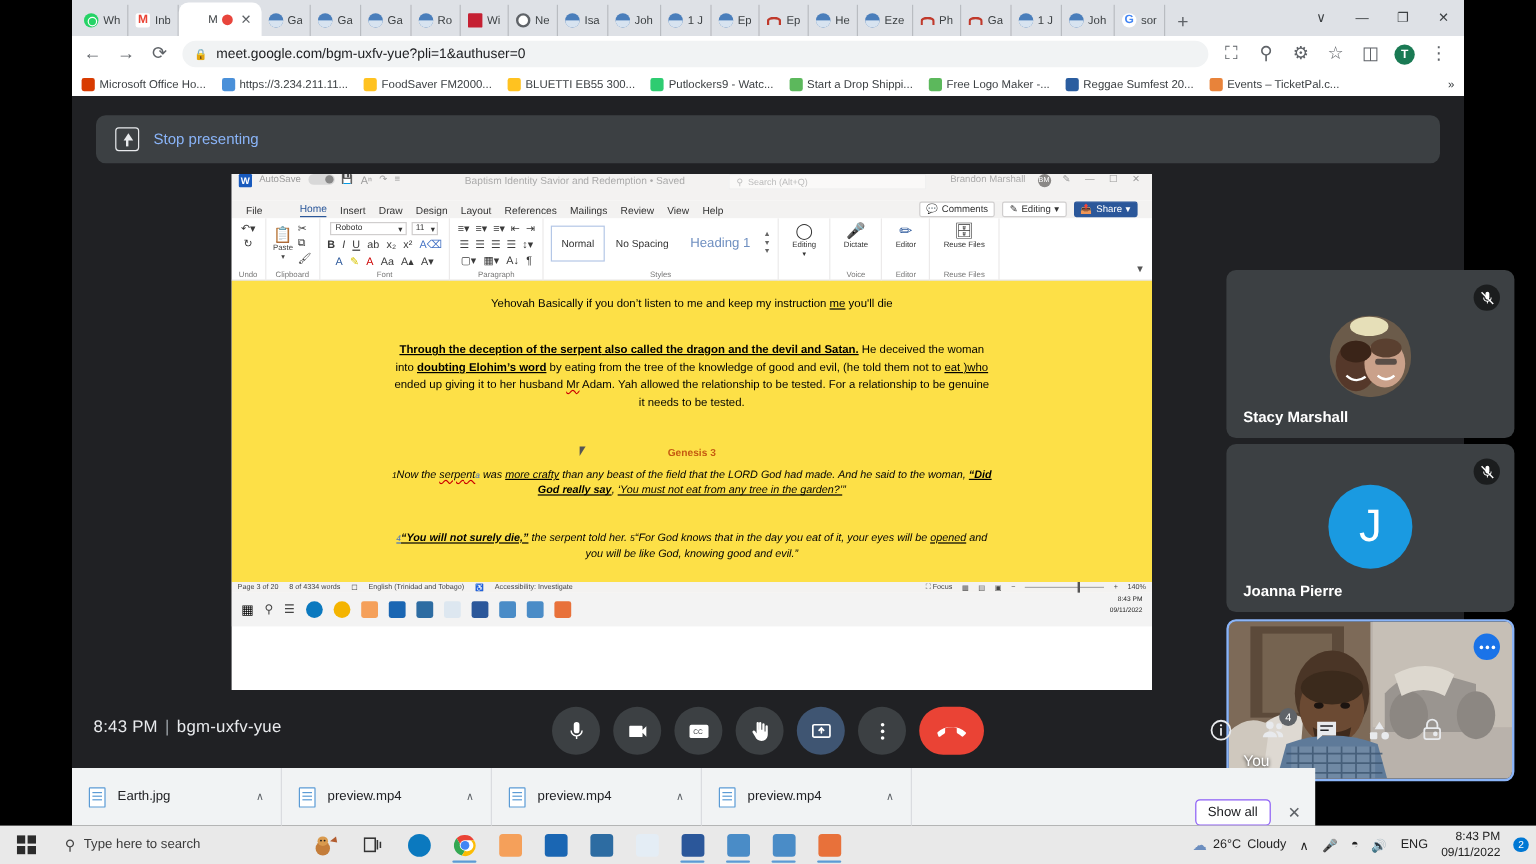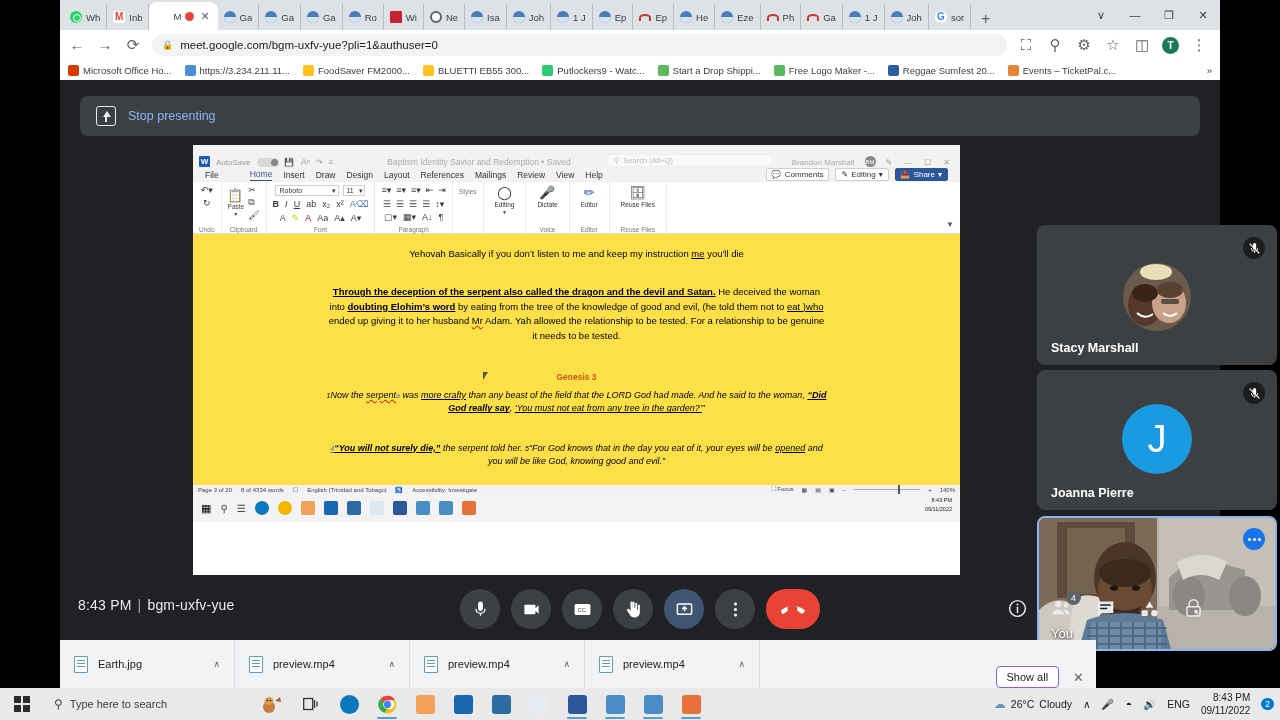--- a/index.html
+++ b/index.html
@@ -74,21 +74,21 @@
   .present-icon::before{content:"";position:absolute;left:8.2px;top:9px;width:2px;height:6px;background:#e8eaed;}
   .present-text { color:#e8eaed; font-size:12.5px; flex:1; }
   .stop-present { color:#8ab4f8; font-size:12.5px; }
 
   
   .shared {
     position:absolute; left:133px; top:65px; width:767px; height:430px;
     background:#fff; overflow:hidden;
   }
   
-  .w-title { height:22px; background:#f3f2f1; display:flex; align-items:flex-end; padding:0 6px; gap:6px; }
+  .w-title { height:22px; background:#f3f2f1; display:flex; align-items:flex-start; padding:0 6px; gap:6px; }
   .w-logo { width:11px;height:11px;background:#185abd;border-radius:1px;position:relative;flex:none;}
   .w-logo::after{content:"W";position:absolute;inset:0;color:#fff;font-size:8px;text-align:center;line-height:11px;font-weight:bold;}
   .w-grey { color:#9b9b9b; font-size:8px; white-space:nowrap;}
   .autosave-pill{width:22px;height:9px;border-radius:5px;background:#d8d8d8;position:relative;flex:none;}
   .autosave-pill::after{content:"";position:absolute;right:1px;top:1px;width:7px;height:7px;border-radius:50%;background:#888;}
   .w-doctitle { font-size:8.5px; color:#aaa; margin-left:48px; white-space:nowrap; }
   .w-search { margin-left:30px; width:165px; height:13px; background:#faf9f8; border:1px solid #eee;
               display:flex; align-items:center; padding-left:6px; gap:4px; font-size:7.5px; color:#bbb;}
   .w-user { font-size:8px; color:#aaa; margin-left:14px; white-space:nowrap;}
   .w-avatar{width:11px;height:11px;border-radius:50%;background:#8a8886;color:#fff;font-size:6px;
@@ -134,21 +134,21 @@
   .w-status { height:9px; background:#f3f2f1; display:flex; align-items:center; gap:9px; padding:0 5px; font-size:6px; color:#444;}
   .w-status-right{margin-left:auto;display:flex;align-items:center;gap:8px;}
   .zoomslider{width:66px;height:1px;background:#aaa;position:relative;}
   .zoomslider::after{content:"";position:absolute;left:44px;top:-4px;width:2px;height:9px;background:#555;}
 
   .w-taskbar { height:28px; background:#f3f3f3; display:flex; align-items:center; gap:9px; padding:0 8px; position:relative;}
   .tb-ic { width:14px;height:14px;border-radius:2px;flex:none;}
   .tb-clock{position:absolute;right:8px;top:2px;text-align:right;font-size:5.5px;color:#222;line-height:1.7;}
 
   
-  .tile { position:absolute; background:#3c4043; border-radius:8px; overflow:hidden;margin-left:15px; }
+  .tile { position:absolute; background:#3c4043; border-radius:8px; overflow:hidden; }
   .t1 { left:962px; top:145px; width:240px; height:140px; }
   .t2 { left:962px; top:290px; width:240px; height:140px; }
   .t3 { left:962px; top:436px; width:240px; height:135px; border:2px solid #8ab4f8; }
   .tile-name { position:absolute; left:14px; bottom:10px; color:#fff; font-size:12.5px; font-weight:bold; }
   .t3 .tile-name{font-weight:normal;font-size:13px;left:12px;bottom:8px;text-shadow:0 1px 3px #000;}
   .mic-off { position:absolute; right:12px; top:12px; width:22px;height:22px;border-radius:50%;
              background:rgba(0,0,0,.55); display:flex;align-items:center;justify-content:center; }
   .more-dots { position:absolute; right:10px; top:10px; width:22px;height:22px;border-radius:50%;
                background:#1a73e8; display:flex;align-items:center;justify-content:center;gap:2px;}
   .more-dots i{width:3px;height:3px;border-radius:50%;background:#fff;display:block;}
@@ -501,20 +501,30 @@
           </div>
           <div class="rb-row" style="gap:6px;">
             <span class="rb-ic">▢▾</span>
             <span class="rb-ic">▦▾</span>
             <span class="rb-ic">A↓</span>
             <span class="rb-ic">¶</span>
           </div>
           <span class="rb-label">Paragraph</span>
         </div>
         <div class="rb-group" style="padding-top:6px;">
+          <div class="rb-row" style="gap:0;">
+            <span class="style-item sel">Normal</span>
+            <span class="style-item">No Spacing</span>
+            <span class="style-item style-h1">Heading 1</span>
+            <span style="display:flex;flex-direction:column;font-size:6px;color:#666;gap:1px;margin-left:2px;">
+              <i style="font-style:normal;">▲</i>
+              <i style="font-style:normal;">▼</i>
+              <i style="font-style:normal;">▼</i>
+            </span>
+          </div>
           <span class="rb-label">Styles</span>
         </div>
         <div class="rb-group">
           <span class="bigbtn">
             <span style="font-size:13px;">◯</span>
             <span>Editing</span>
             <span style="font-size:5px;">▼</span>
           </span>
           <span class="rb-label">&nbsp;</span>
         </div>

